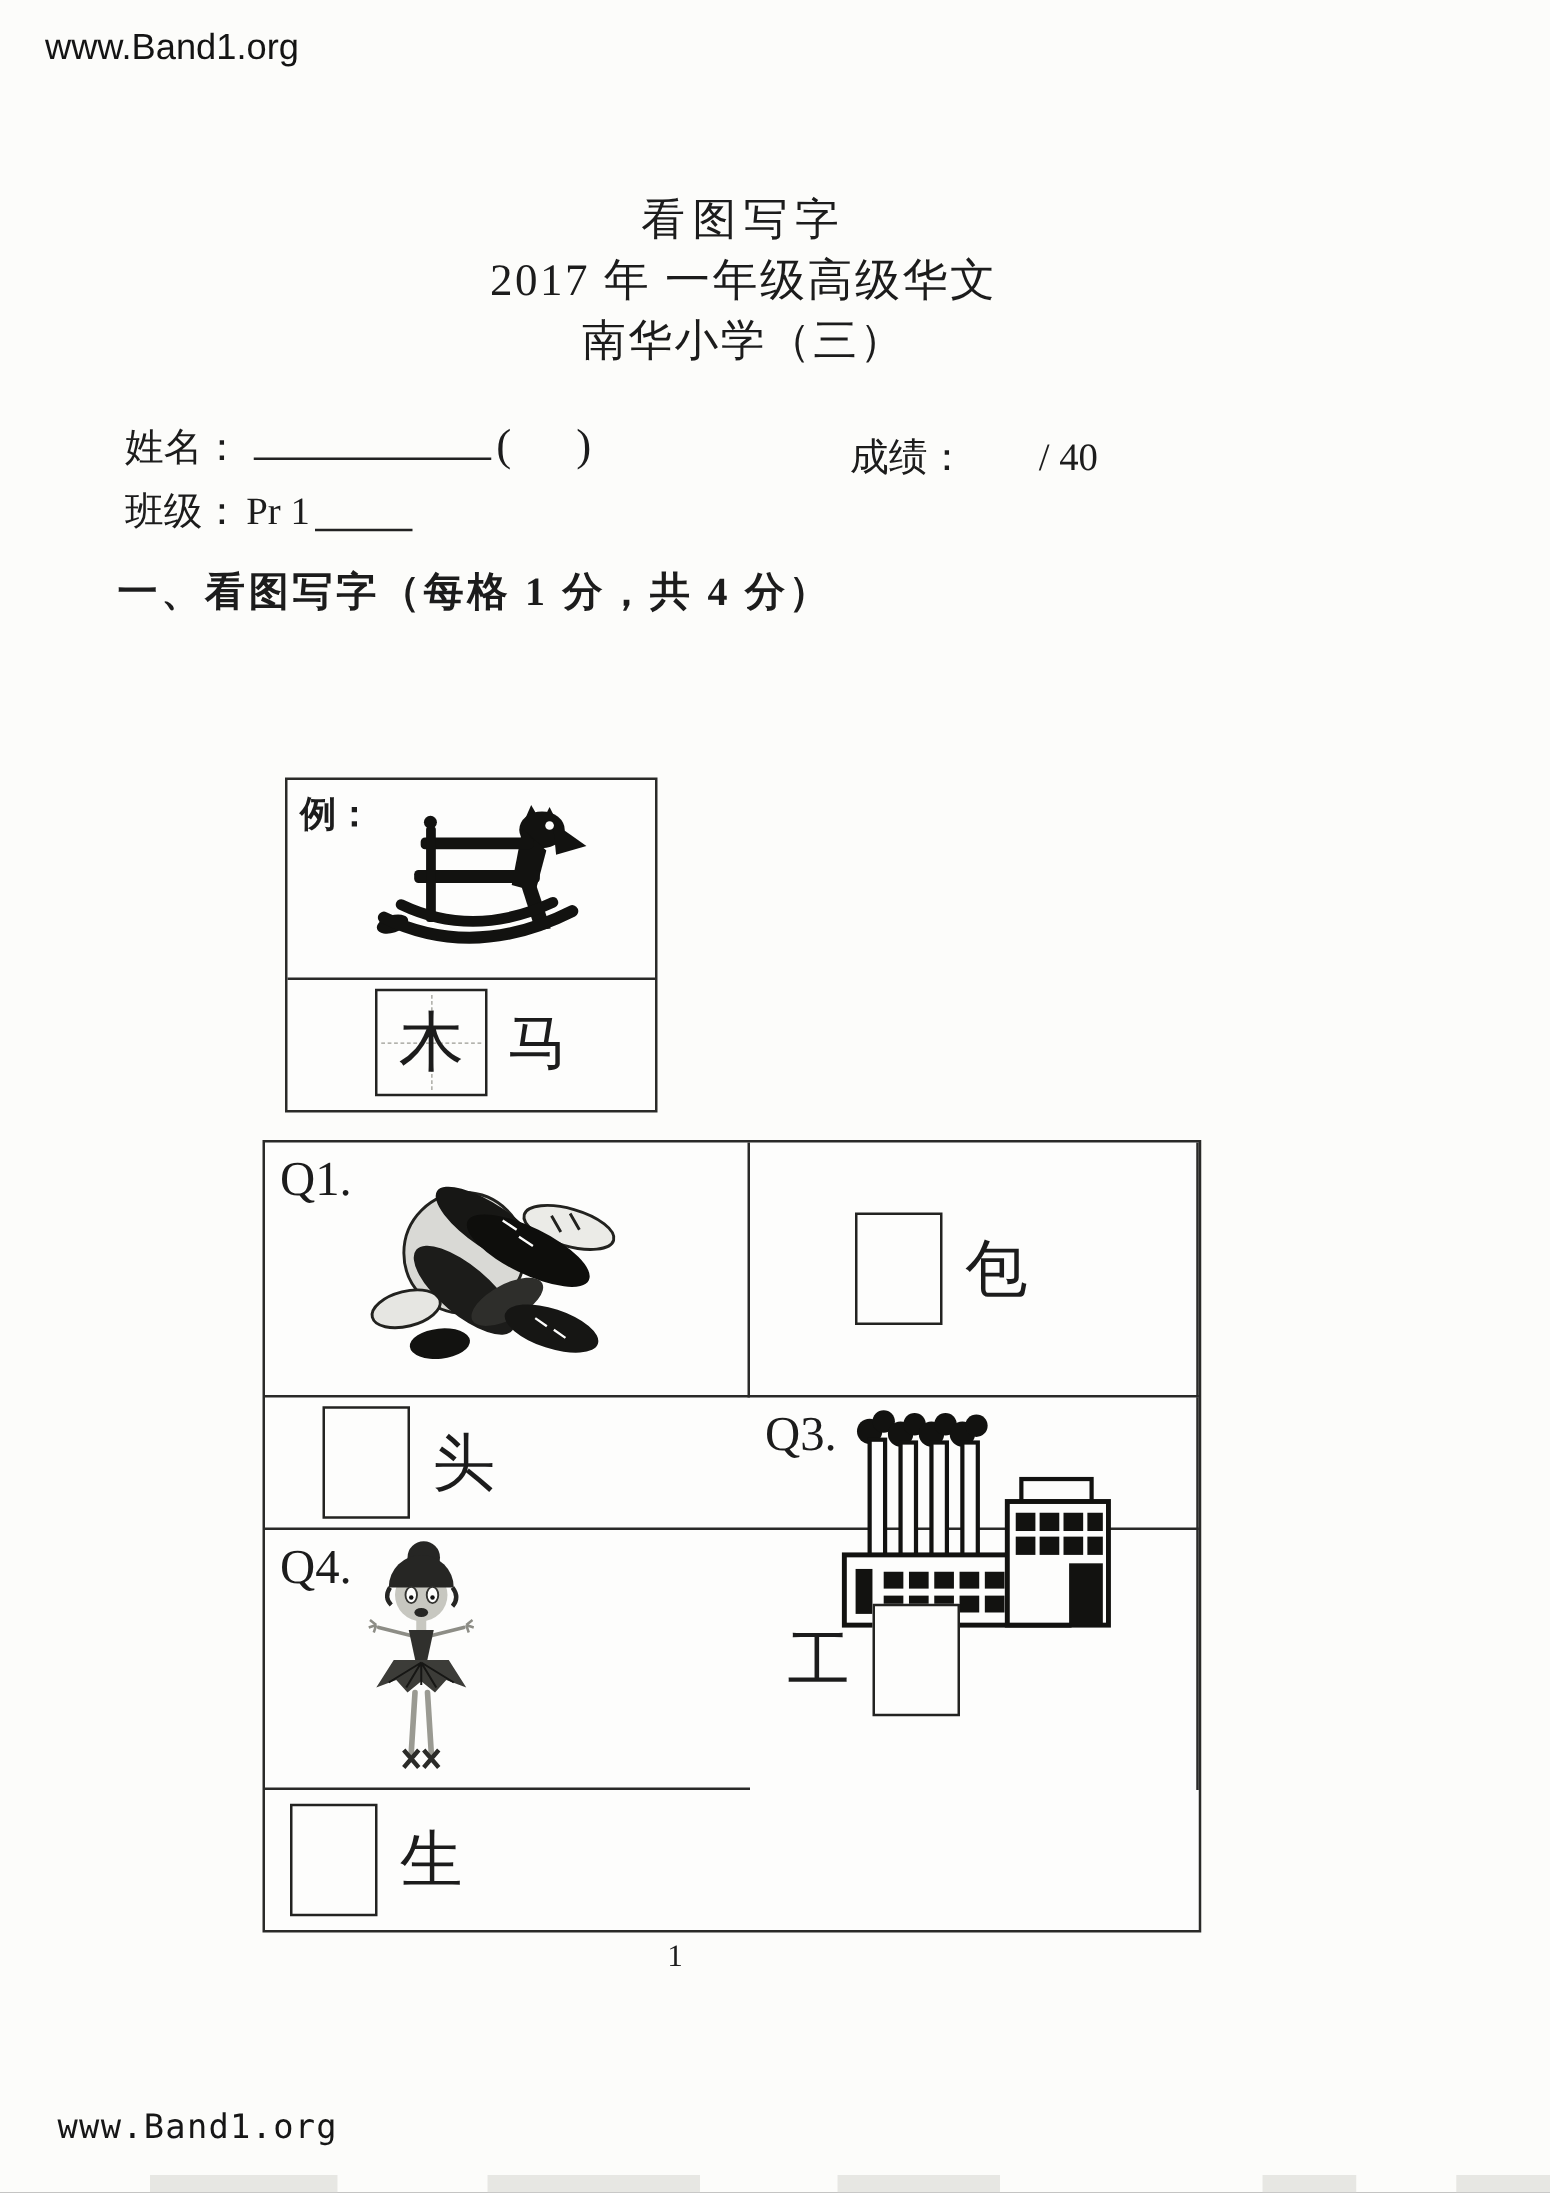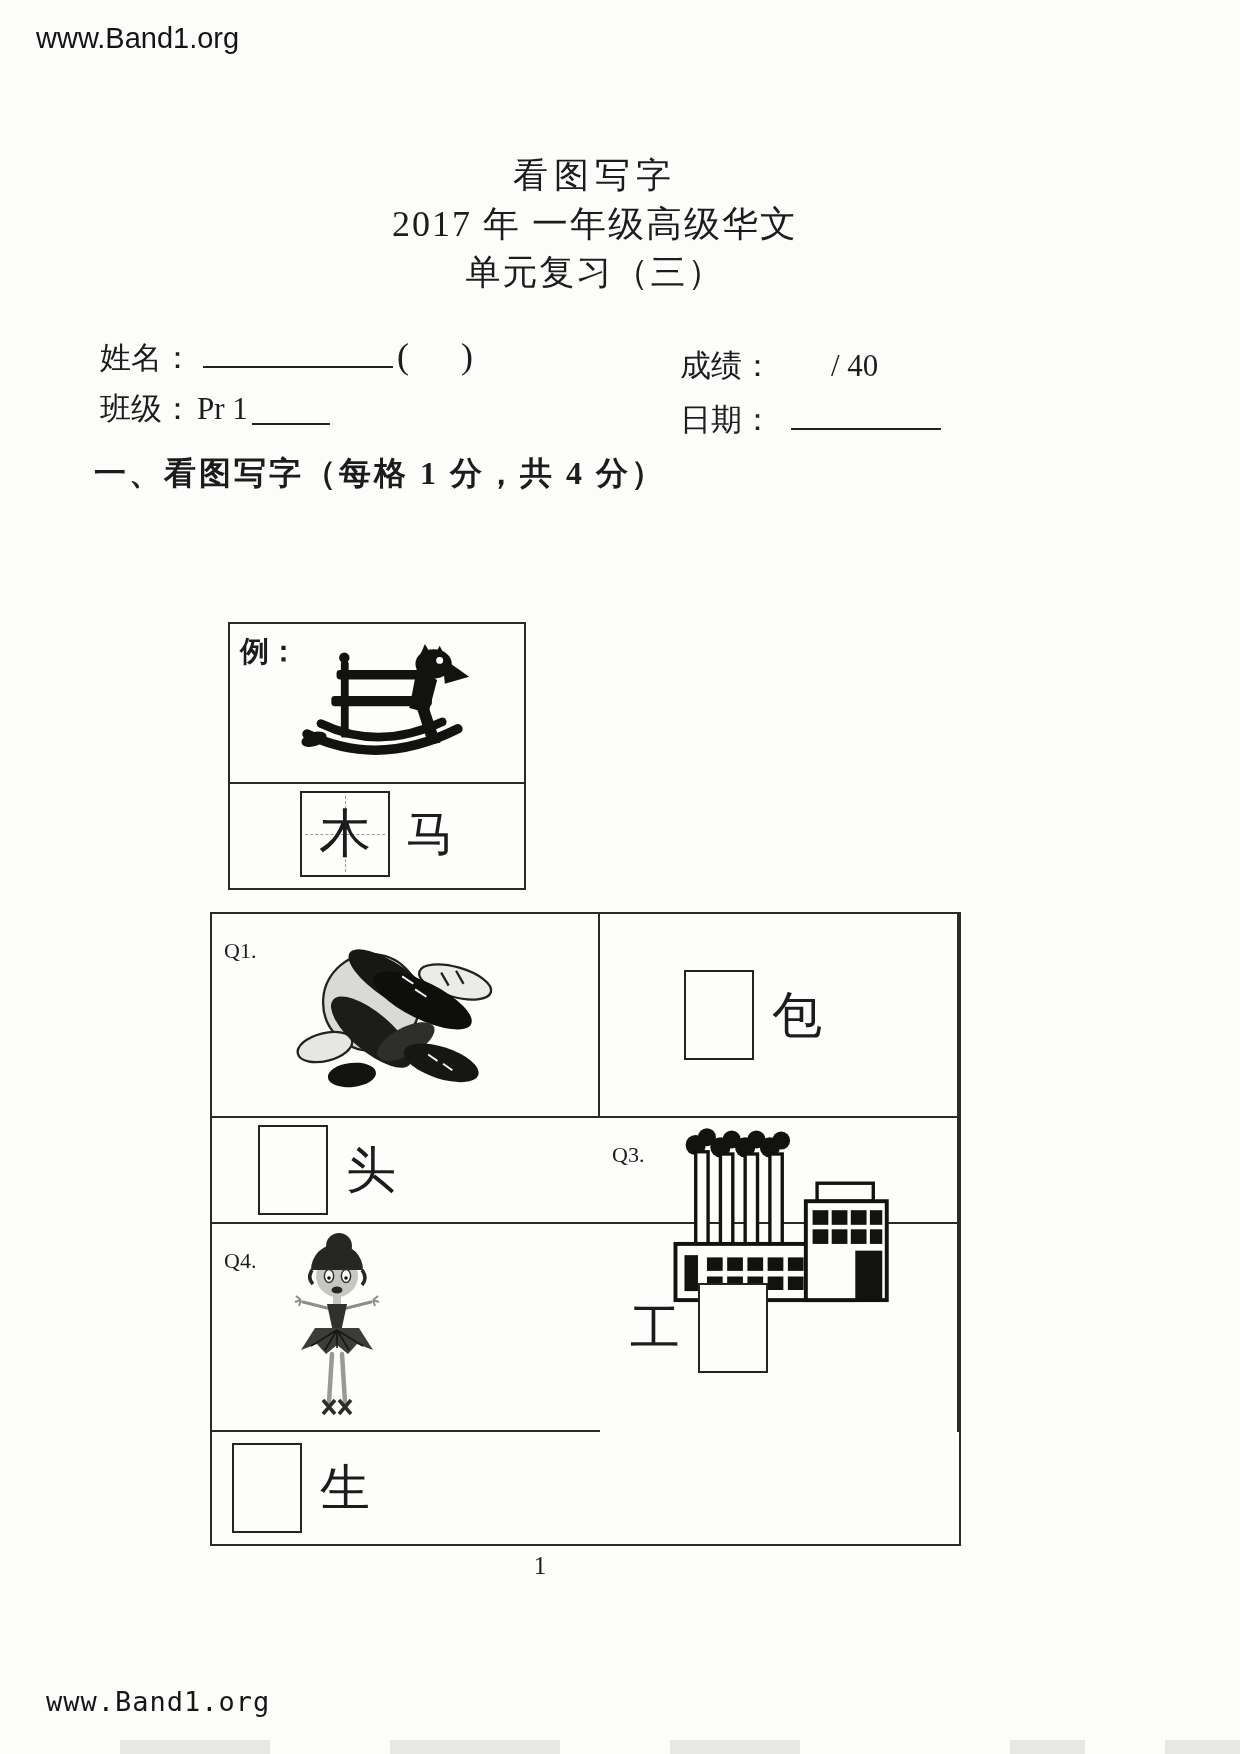--- a/index.html
+++ b/index.html
@@ -80,21 +80,21 @@
   .q-table{
     position:absolute;left:210px;top:912px;width:747px;height:630px;
     border:2.2px solid #2a2a28;background:#fdfdfc;
     display:grid;
     grid-template-columns:388px 1fr;
     grid-template-rows:204px 106px 208px 1fr;
   }
   .qcell{position:relative;}
   .b-right{border-right:2.2px solid #2a2a28;}
   .b-bottom{border-bottom:2.2px solid #2a2a28;}
-  .q-label{position:absolute;left:12px;top:24px;font-size:22px;}
+  .q-label{position:absolute;left:12px;top:7px;font-size:39px;}
   .q-img{position:absolute;}
   .ans-cell{display:flex;align-items:center;gap:18px;}
   .ans-char{font-size:50px;line-height:1;}
   .dotted-frame{
     position:absolute;left:40px;top:14px;width:248px;height:176px;
     border:2px dotted #b3b3ab;
     display:flex;align-items:center;justify-content:center;
   }
   
   .page-number{position:absolute;left:0;top:1552px;width:1080px;text-align:center;font-size:25px;}
@@ -105,21 +105,21 @@
 </head>
 <body>
 
 <div class="page">
 
   <div class="wm-top">www.Band1.org</div>
 
   <div class="title-block">
     <div class="title-line t1">看图写字</div>
     <div class="title-line t2">2017 年 一年级高级华文</div>
-    <div class="title-line t3">单元复习（三）</div>
+    <div class="title-line t3">南华小学（三）</div>
   </div>
 
   <div class="form-row fr-name">
     <span>姓名：</span>
     <span class="uline name"></span>
     <span class="paren">(</span>
     <span class="paren-gap"></span>
     <span class="paren">)</span>
   </div>
 
@@ -128,24 +128,20 @@
     <span class="form-val">Pr 1</span>
     <span class="uline cls"></span>
   </div>
 
   <div class="form-row fr-score">
     <span>成绩：</span>
     <span class="score-gap"></span>
     <span>/ 40</span>
   </div>
 
-  <div class="form-row fr-date">
-    <span>日期：</span>
-    <span class="uline date"></span>
-  </div>
 
   <div class="sec-heading">一、看图写字（每格 1 分，共 4 分）</div>
 
   <div class="example-box">
     <div class="ex-img-row">
       <span class="ex-label">例：</span>
       <svg class="ex-horse" width="182" height="132" viewBox="0 0 210 150">
         <g fill="#121210">
           <polygon points="158,8 166,22 152,22"></polygon>
           <polygon points="175,10 182,24 168,24"></polygon>

